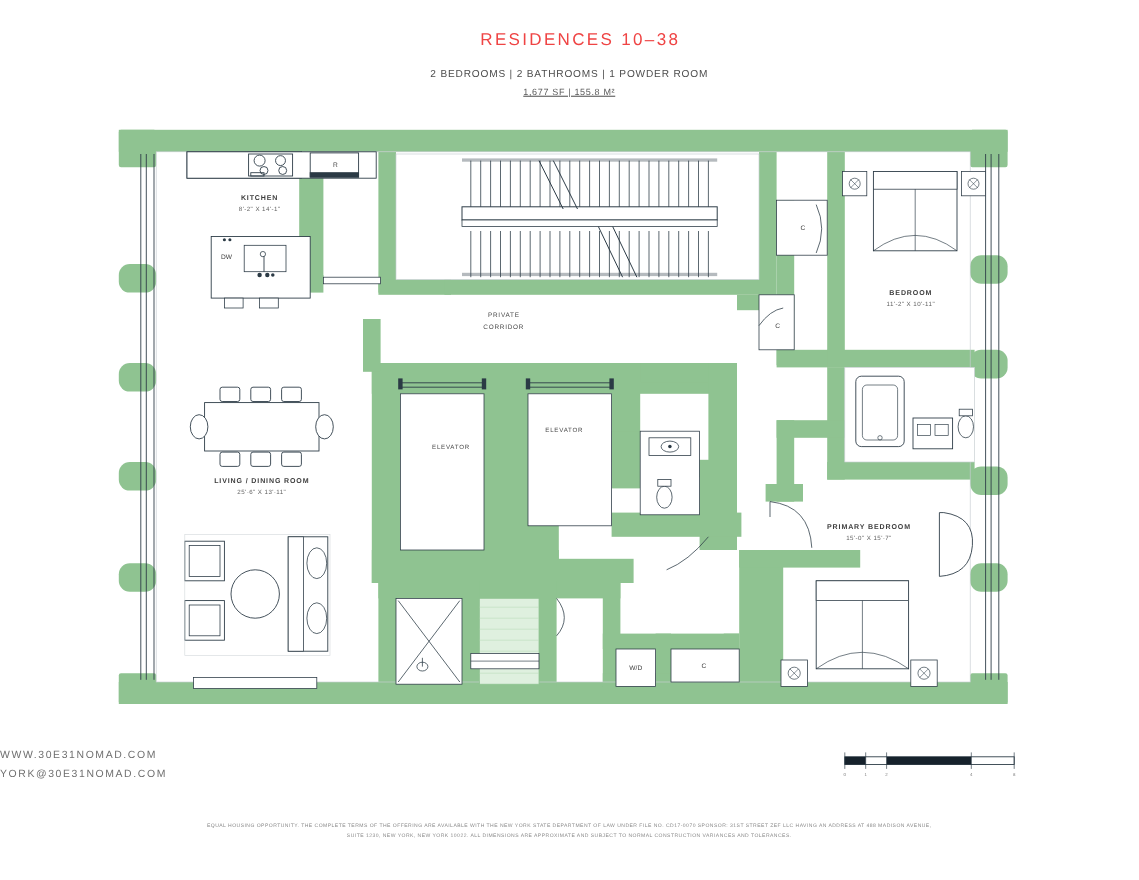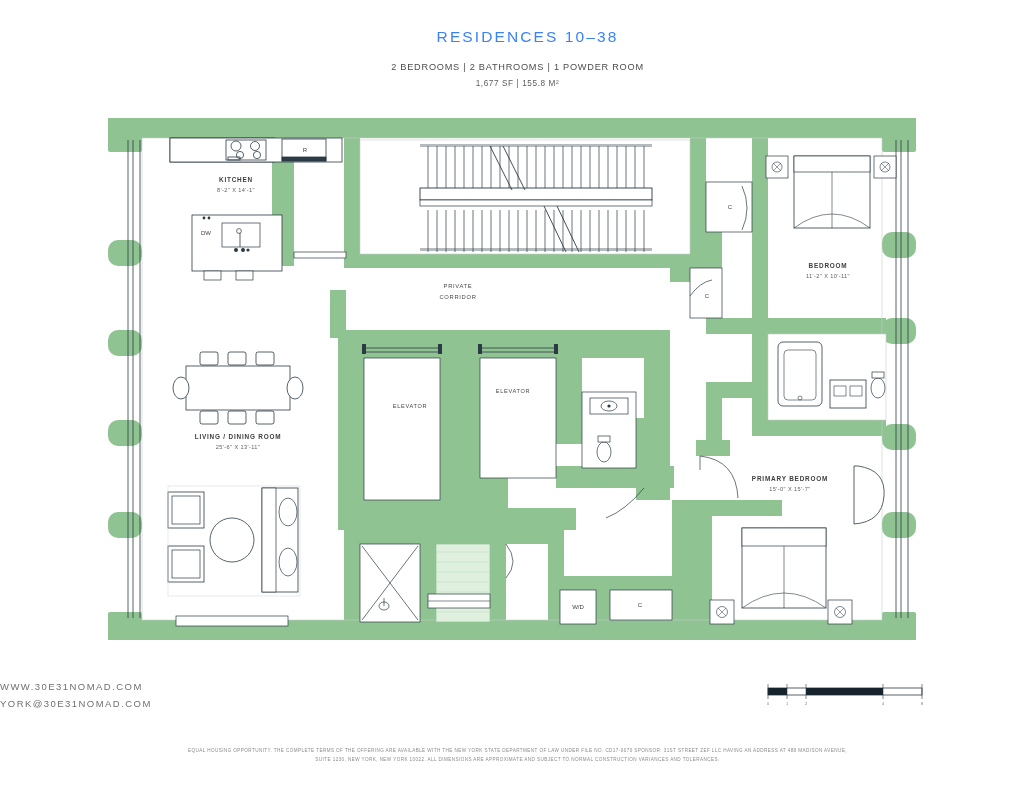--- a/index.html
+++ b/index.html
@@ -24,36 +24,37 @@
   .header {
     position: absolute;
     top: 28px;
     left: 0;
     width: 100%;
     text-align: center;
   }
   .title {
     font-size: 15.5px;
     letter-spacing: 2.1px;
-    color: #3b82f6;
+    color: #ef4444;
     font-weight: 400;
     margin: 0 0 9px 0;
     padding-left: 20px;
   }
   .subtitle {
     font-size: 9.2px;
     letter-spacing: 0.75px;
     color: #4d4d4d;
     margin: 16px 0 7px 0;
   }
   .area {
     font-size: 8.2px;
     letter-spacing: 0.6px;
     color: #5a5a5a;
     margin: 0;
+    text-decoration: underline;
   }
 
   
   .plan {
     position: absolute;
     left: 0;
     top: 0;
     width: 1035px;
     height: 800px;
   }

